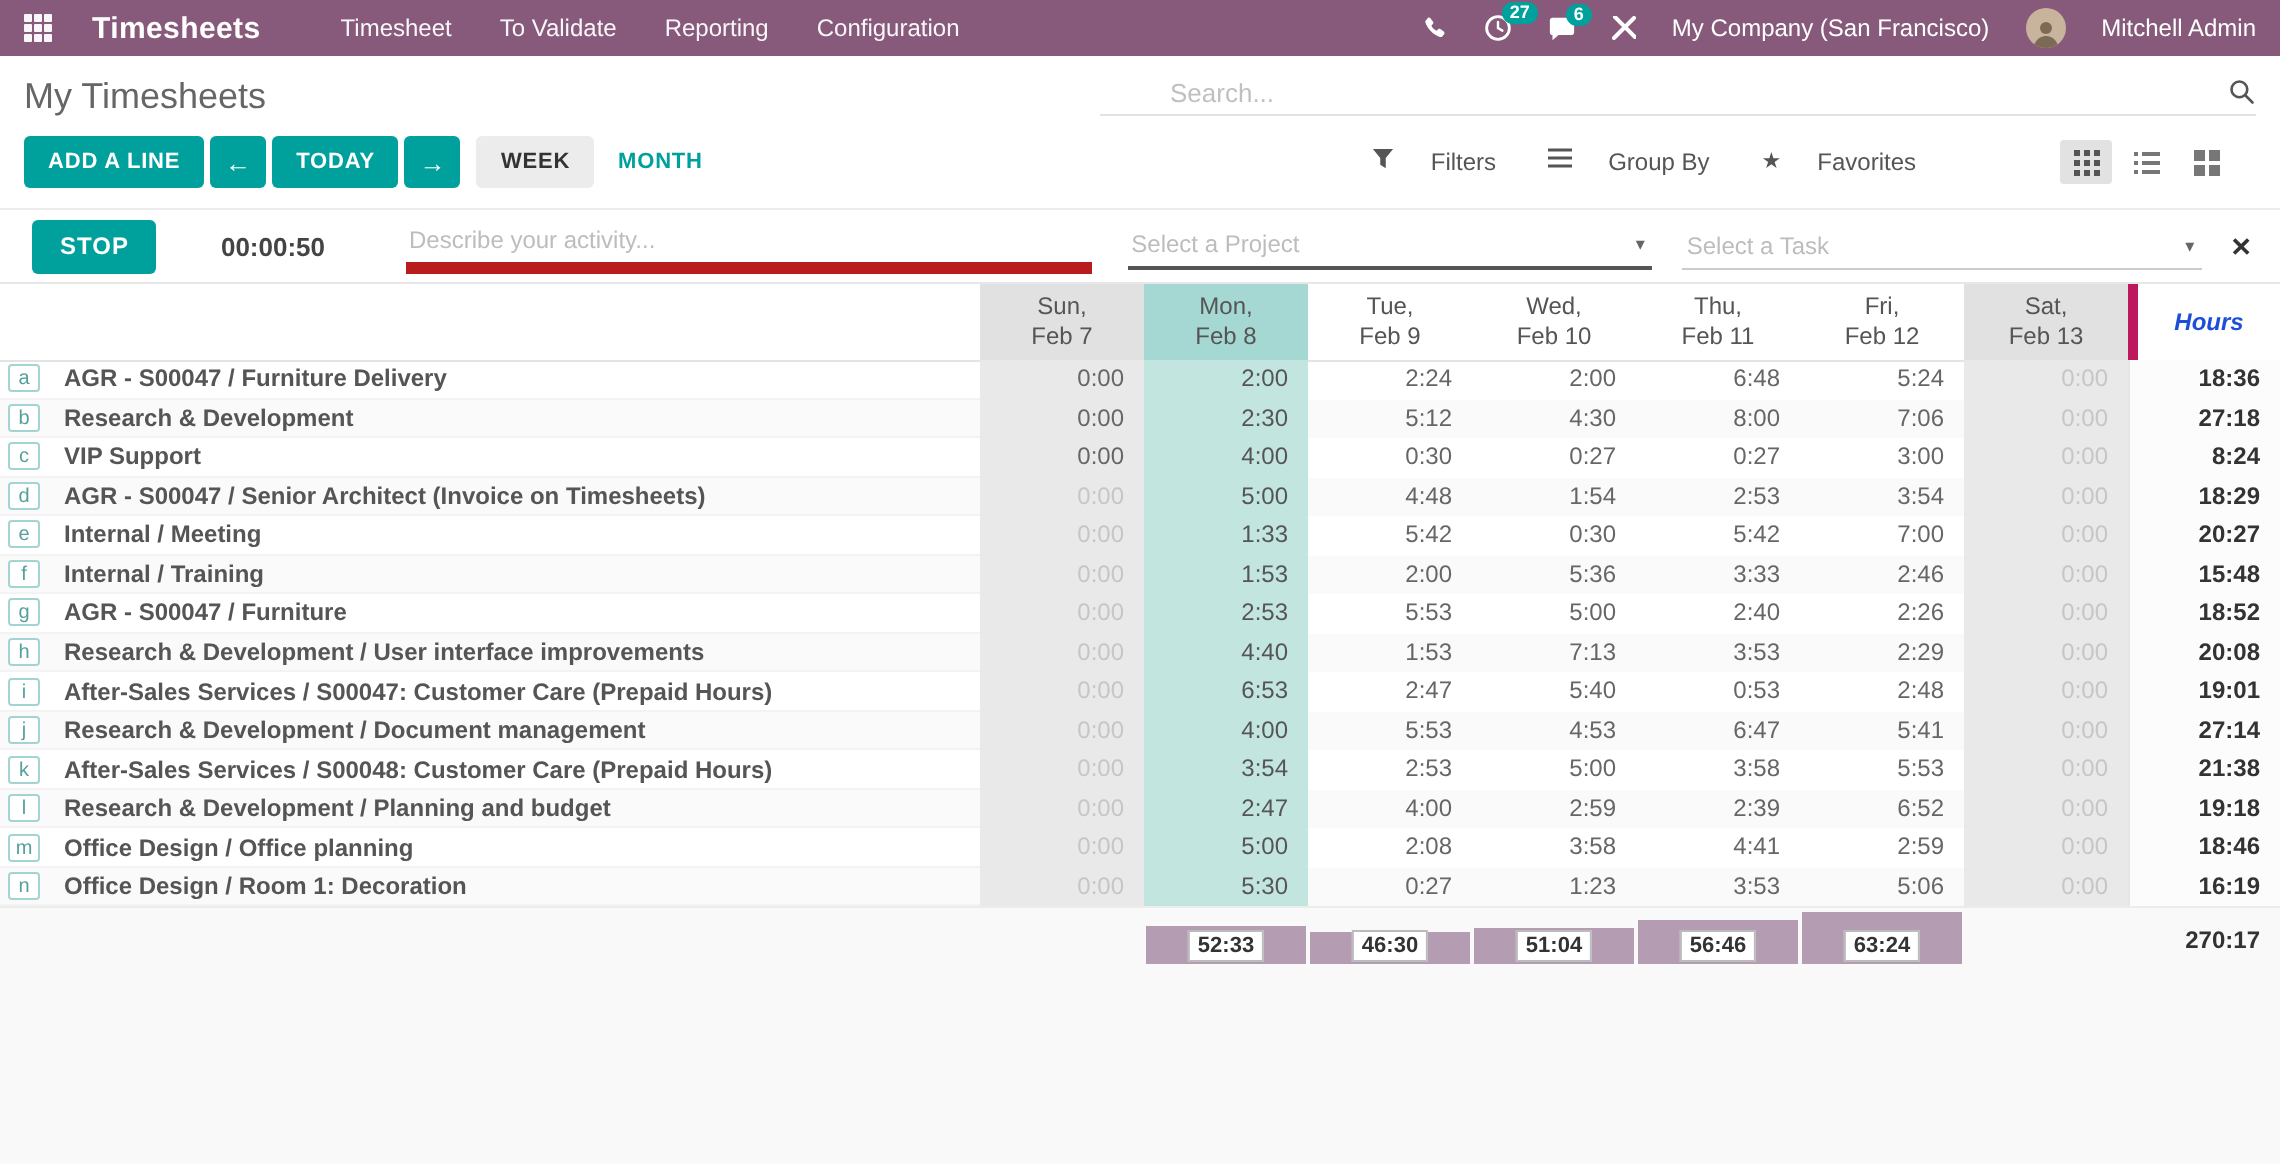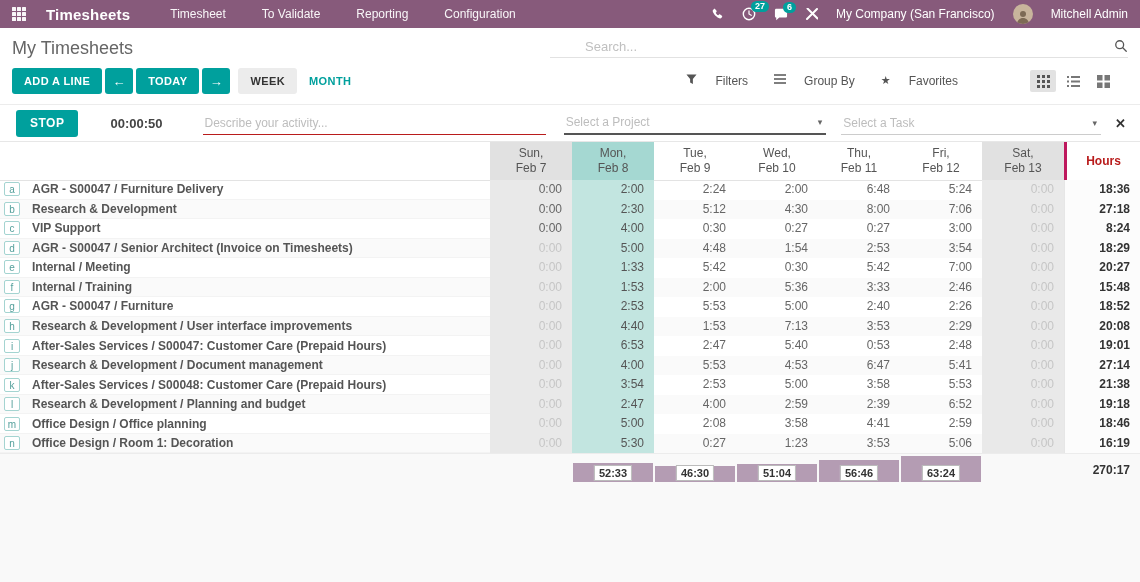--- a/index.html
+++ b/index.html
@@ -7,21 +7,21 @@
               font-family:"Liberation Sans", sans-serif; }
   .page { width:1140px; height:582px; display:flex; flex-direction:column; background:#fff; }
 
   
   .navbar { height:28px; background:#875A7B; display:flex; align-items:center;
             padding:0 12px; color:#fff; flex-shrink:0; }
   .apps-icon { width:14px; height:14px; display:grid; grid-template-columns:repeat(3,4px);
                grid-template-rows:repeat(3,4px); gap:1px; cursor:pointer; opacity:.95; }
   .apps-icon i { background:#fff; border-radius:.5px; }
   .app-title { font-size:15px; font-weight:bold; margin-left:20px; letter-spacing:.2px; }
-  .nav-menu { display:flex; gap:36px; margin-left:40px; font-size:12px; }
+  .nav-menu { display:flex; gap:24px; margin-left:40px; font-size:12px; }
   .nav-menu span { cursor:pointer; opacity:.95; }
   .nav-right { margin-left:auto; display:flex; align-items:center; gap:18px; font-size:12px; }
   .icon-wrap { position:relative; display:flex; align-items:center; cursor:pointer; }
   .icon-wrap svg { display:block; }
   .badge { position:absolute; top:-6px; left:9px; background:#00A09D; color:#fff;
            font-size:9px; font-weight:bold; line-height:11px; padding:0 4px;
            border-radius:7px; }
   .company { cursor:pointer; white-space:nowrap; }
   .avatar { width:20px; height:20px; border-radius:50%; background:#c8b49c; overflow:hidden;
             display:flex; align-items:flex-end; justify-content:center; }
@@ -53,21 +53,21 @@
               border-radius:2px; cursor:pointer; color:#555; }
   .view-btn.active { background:#e2e2e2; }
 
   
   .timer-row { height:38px; border-top:1px solid #ececec; border-bottom:1px solid #e7e7e7;
                display:flex; align-items:center; padding:0 14px; flex-shrink:0;justify-content:space-between; }
   .stop-btn { background:#00A09D; color:#fff; border:none; border-radius:3px; height:27px;
               padding:0 14px; font-size:12px; font-weight:bold; letter-spacing:.5px;
               margin-left:2px; cursor:pointer; font-family:"Liberation Sans", sans-serif; }
   .elapsed { font-size:13px; font-weight:bold; color:#444; margin-left:32px; }
-  .activity-input { margin-left:40px; width:350px; border:none; border-bottom:1px solid #b91c1c;
+  .activity-input { margin-left:40px; width:350px; border:none; border-bottom:6px solid #b91c1c;
                     outline:none; font-size:12px; padding:4px 2px; color:#444;
                     font-family:"Liberation Sans", sans-serif; }
   .activity-input::placeholder, .sel-input::placeholder { color:#bdbdbd; }
   .select-field { display:flex; align-items:center; border-bottom:1px solid #ccc;gap:11px; }
   .select-field.focused { border-bottom:2px solid #555; }
   .sel-input { border:none; outline:none; font-size:12px; padding:4px 2px; color:#444;
                flex:1; background:transparent; font-family:"Liberation Sans", sans-serif; }
   .caret { font-size:9px; color:#666; padding:0 4px; cursor:pointer; }
   .proj-field { width:268px; margin-left:18px; }
   .task-field { width:265px; margin-left:15px; }
@@ -76,21 +76,21 @@
   
   .grid { flex-shrink:0; }
   .grid-header { display:flex; height:38px; box-shadow:0 1px 0 #e3e3e3; }
   .label-spacer { width:490px; }
   .day-headers { display:flex; }
   .day-head { width:82px; display:flex; flex-direction:column; align-items:center;
               justify-content:center; font-size:12px; color:#555; line-height:15px; }
   .day-head.weekend { background:#e1e1e1; }
   .day-head.today { background:#a5d8d2; }
   .hours-head { width:76px; display:flex; align-items:center; justify-content:center;
-                font-size:12px; font-weight:bold; color:#b91c1c; border-left:3px solid #be185d; }
+                font-size:12px; font-weight:bold; color:#1d4ed8; border-left:5px solid #be185d;font-style:italic; }
 
   .grid-row { display:flex; height:19.54px; align-items:center; }
   .grid-row.even { background:#fafafa; }
   .row-head { width:490px; display:flex; align-items:center; height:100%;
               border-bottom:1px solid #f3f3f3; }
   .row-key { width:16px; height:14px; line-height:13px; text-align:center; font-size:10px;
              color:#55a09c; border:1px solid #a4d4d1; border-radius:2px; background:#fff;
              margin-left:4px; }
   .row-label { font-size:12px; font-weight:bold; color:#555; margin-left:12px;
                white-space:nowrap; }

